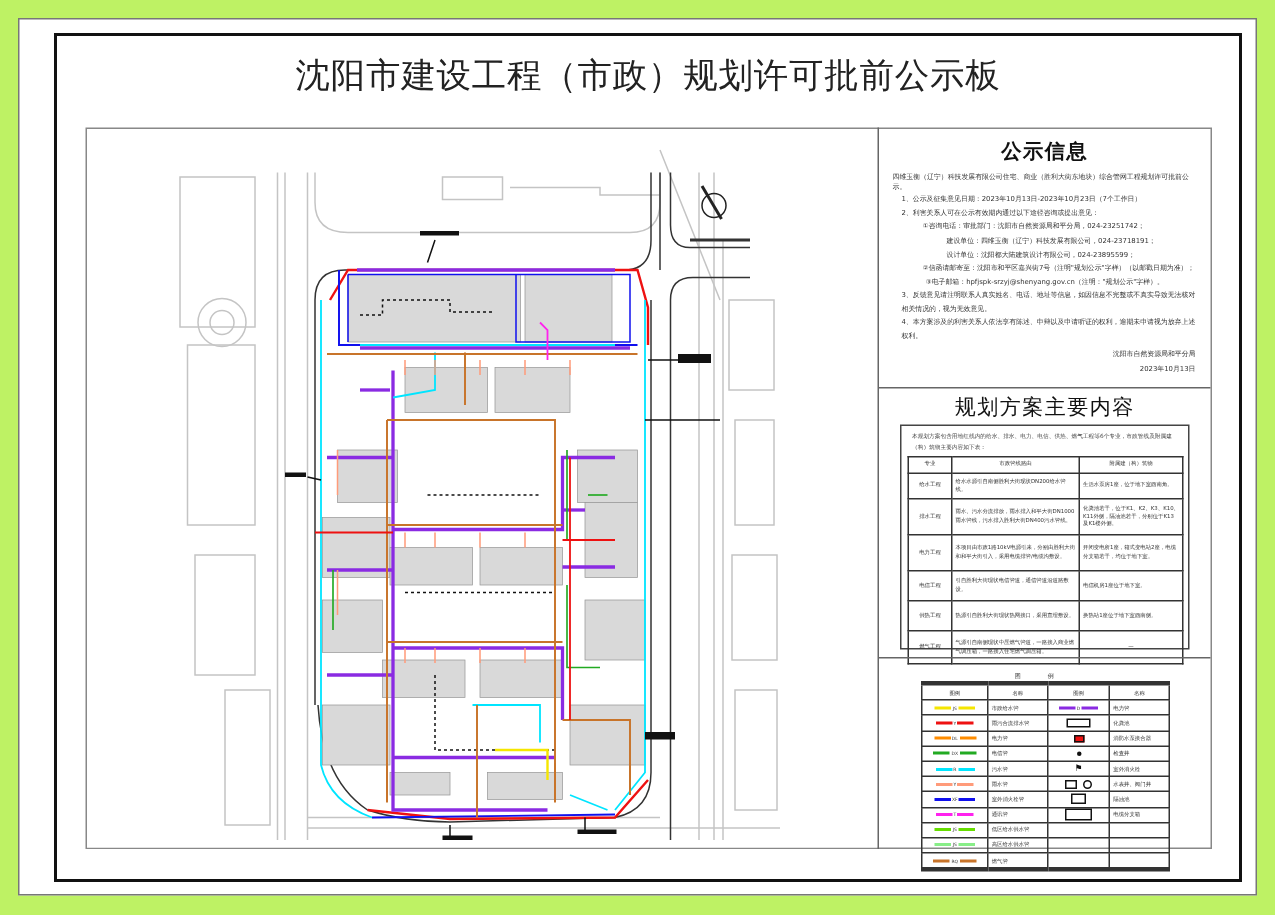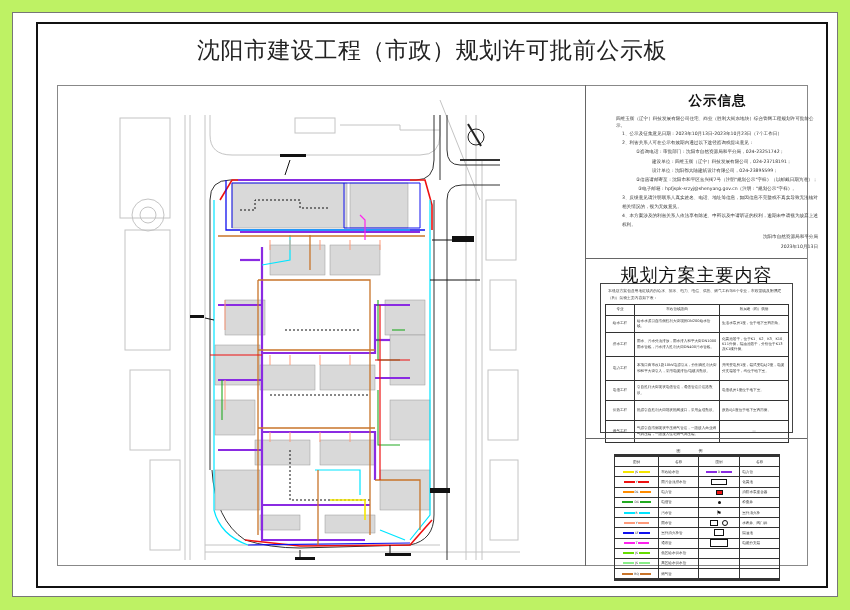--- a/index.html
+++ b/index.html
@@ -4,32 +4,32 @@
 <style>
   html,body{margin:0;padding:0;background:#e9e9e9;}
   body{width:850px;height:610px;position:relative;overflow:hidden;font-family:"DejaVu Sans",sans-serif;}
   .sheet{position:absolute;left:0;top:0;width:850px;height:610px;background:#bef264;}
   .frame-outer{position:absolute;left:12px;top:12px;width:826px;height:585px;border:1px solid #777;background:#fff;box-sizing:border-box;}
   .frame-inner{position:absolute;left:36px;top:22px;width:792px;height:566px;border:2px solid #111;box-sizing:border-box;background:#fff;}
   .board-title{position:absolute;left:36px;top:35px;width:792px;text-align:center;font-size:23px;color:#222;letter-spacing:0.5px;font-family:"DejaVu Sans",sans-serif;}
   .content-box{position:absolute;left:57px;top:85px;width:751px;height:481px;border:1px solid #888;box-sizing:border-box;}
   .map-area{position:absolute;left:58px;top:86px;width:527px;height:479px;overflow:hidden;background:#fff;}
   .panel-divider{position:absolute;left:585px;top:85px;width:1px;height:481px;background:#666;}
-  .info-panel{position:absolute;left:607px;top:86px;width:221px;height:172px;}
+  .info-panel{position:absolute;left:586px;top:86px;width:221px;height:172px;}
   .plan-panel{position:absolute;left:586px;top:258px;width:221px;height:180px;border-top:1px solid #666;}
   .legend-panel{position:absolute;left:586px;top:438px;width:221px;height:127px;border-top:1px solid #666;}
   .info-title{font-size:13.5px;font-weight:bold;text-align:center;margin-top:6px;color:#111;letter-spacing:1px;}
   .info-body{font-size:4.6px;line-height:9.2px;color:#333;padding:0 10px 0 9px;}
   .info-body .ln{white-space:nowrap;overflow:hidden;}
   .info-body .ind1{padding-left:6px;}
   .info-body .ind2{padding-left:20px;}
   .info-body .ind3{padding-left:36px;}
   .info-body .ind4{padding-left:22px;}
   .info-body .right{text-align:right;}
-  .plan-title{font-size:18px;text-align:center;margin-top:4px;color:#111;letter-spacing:1px;}
+  .plan-title{font-size:14px;text-align:center;margin-top:4px;color:#111;letter-spacing:1px;}
   .plan-box{position:absolute;left:14px;top:24px;width:193px;height:150px;border:1px solid #444;box-sizing:border-box;}
   .plan-intro{font-size:3.8px;line-height:6.5px;color:#444;padding:4px 6px 2px 7px;}
   table.plan{position:absolute;left:4px;top:20px;width:184px;border-collapse:collapse;font-size:3.6px;color:#333;}
   table.plan td, table.plan th{border:1px solid #333;padding:1px 2px;vertical-align:middle;font-weight:normal;line-height:5.2px;}
   table.plan th{height:8px;text-align:center;}
   table.plan td.c1{width:24px;text-align:center;}
   table.plan td.c2{width:80px;}
   table.plan td.c3{}
   .legend-title{position:absolute;left:40px;top:9px;width:145px;text-align:center;font-size:4px;color:#333;letter-spacing:18px;}
   table.legend{position:absolute;left:28px;top:15px;width:166px;border-collapse:collapse;font-size:3.6px;color:#333;}

